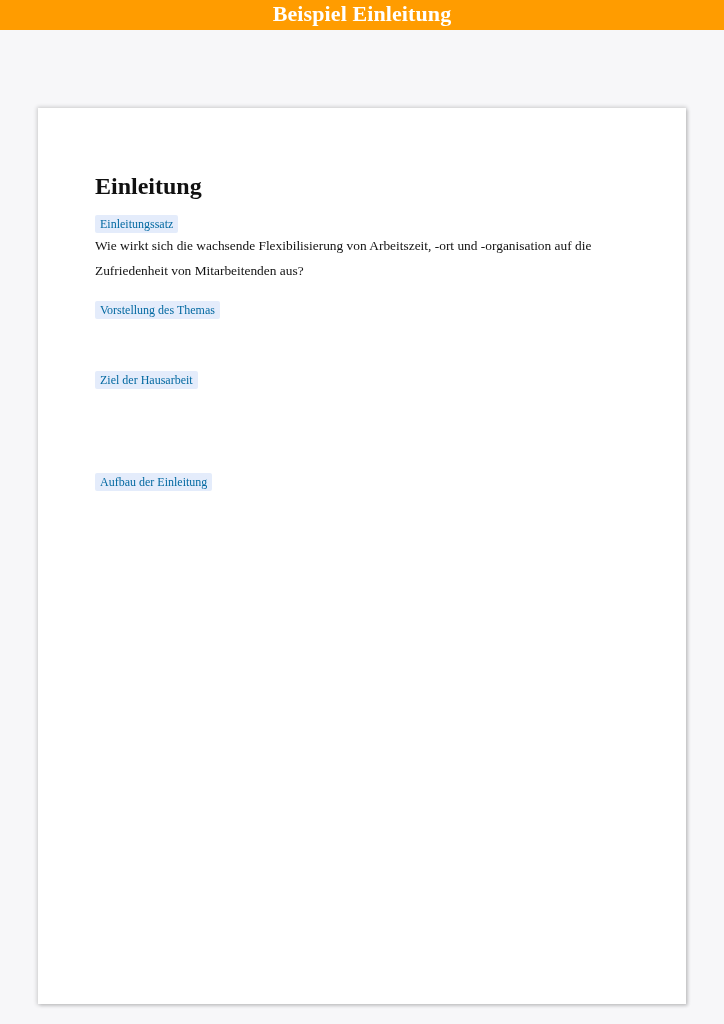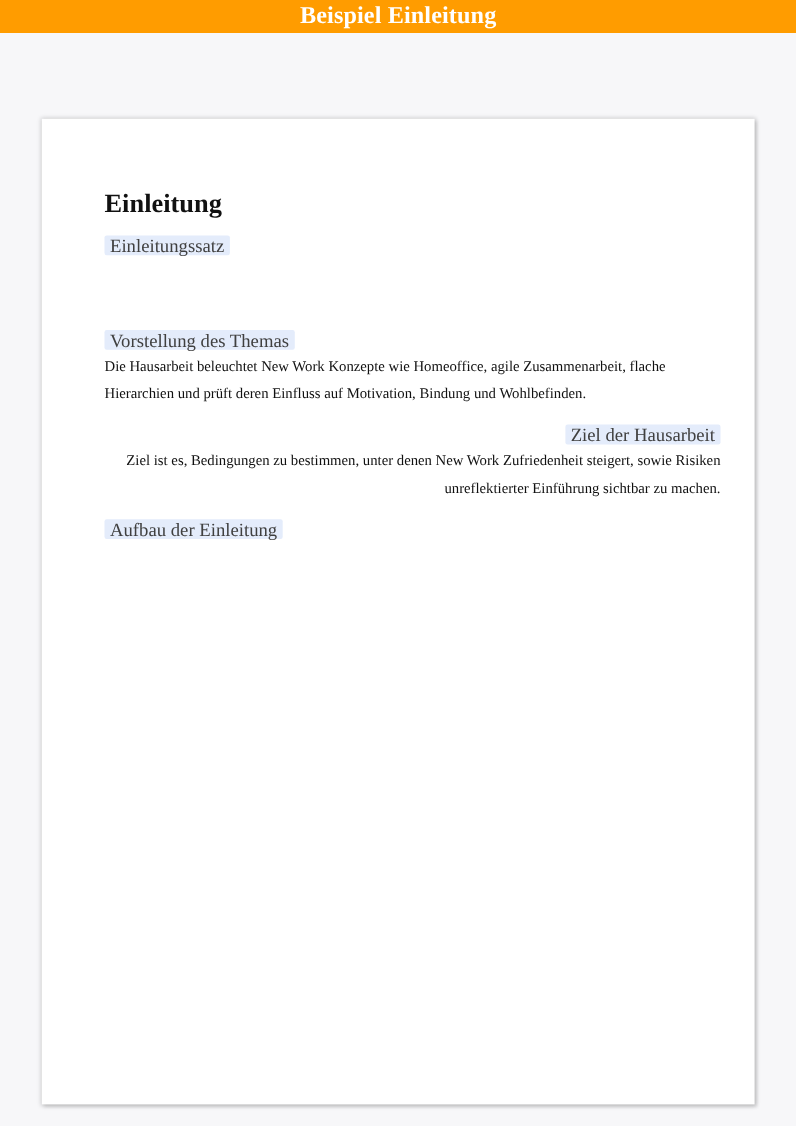--- a/index.html
+++ b/index.html
@@ -62,25 +62,25 @@
       white-space: nowrap;
     }
     .section {
       position: absolute;
       left: 0;
       width: 560px;
     }
     .section-label {
       display: inline-block;
       background: #e4ecfb;
-      font-size: 17px;
+      font-size: 12px;
       line-height: 17px;
       padding: 1px 5px 0 5px;
       border-radius: 2px;
-      color: #404040;
+      color: #0369a1;
       white-space: nowrap;
     }
     .section-text {
       margin: 0;
       font-size: 13.4px;
       line-height: 25px;
       color: #111;
     }
   </style>
 </head>
@@ -90,30 +90,29 @@
   <span class="banner-title">Beispiel Einleitung</span>
 </div>
 
 <div class="page">
   <div class="page-content">
 
     <h1 class="doc-heading">Einleitung</h1>
 
     <div class="section" style="top:106px;">
       <span class="section-label">Einleitungssatz</span>
+      <p class="section-text">Wie wirkt sich die wachsende Flexibilisierung von Arbeitszeit, -ort und -organisation auf die Zufriedenheit von Mitarbeitenden aus?</p>
     </div>
 
     <div class="section" style="top:192px;">
       <span class="section-label">Vorstellung des Themas</span>
-      <p class="section-text">Die Hausarbeit beleuchtet New Work Konzepte wie Homeoffice, agile Zusammenarbeit, flache Hierarchien und prüft deren Einfluss auf Motivation, Bindung und Wohlbefinden.</p>
     </div>
 
-    <div class="section" style="top:278px;text-align:right;">
+    <div class="section" style="top:262px;">
       <span class="section-label">Ziel der Hausarbeit</span>
-      <p class="section-text">Ziel ist es, Bedingungen zu bestimmen, unter denen New Work Zufriedenheit steigert, sowie Risiken unreflektierter Einführung sichtbar zu machen.</p>
     </div>
 
     <div class="section" style="top:364px;">
       <span class="section-label">Aufbau der Einleitung</span>
     </div>
 
   </div>
 </div>
 
 </body></html>

